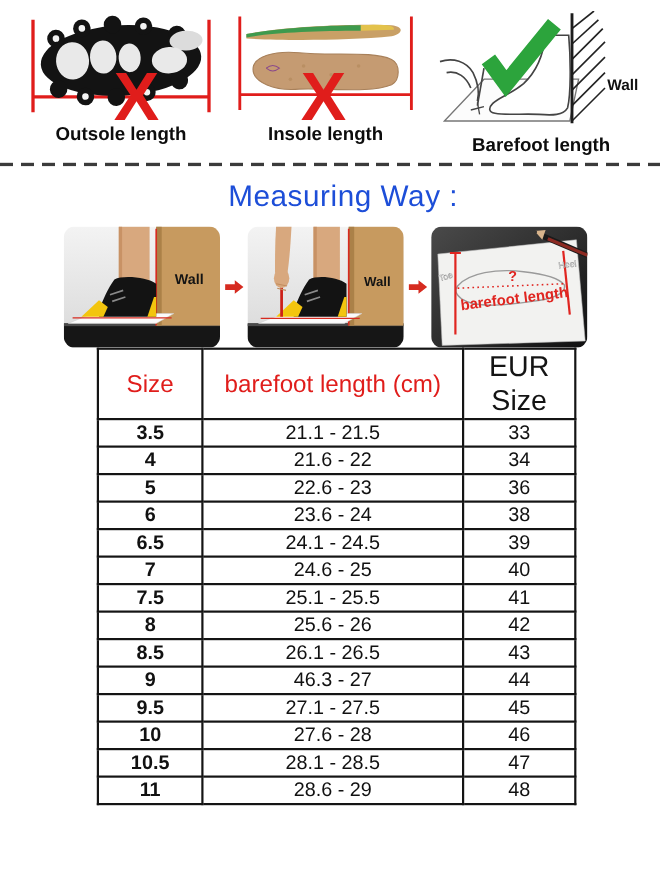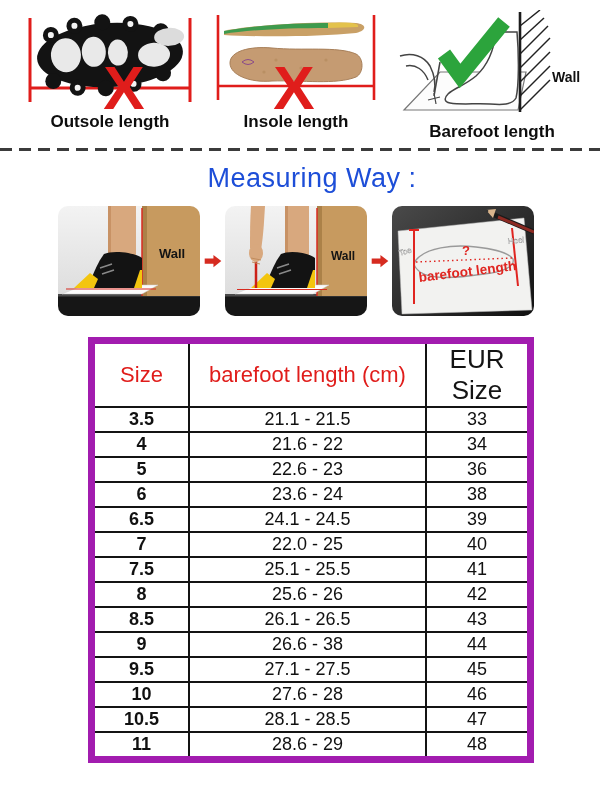--- a/index.html
+++ b/index.html
@@ -18,21 +18,21 @@
            background:repeating-linear-gradient(90deg,#3b3b3b 0 12px,transparent 12px 19px);}
 
   
   .heading{font-size:27px;font-weight:normal;color:#1d4ed8;margin:12px 0 12px 24px;
            letter-spacing:.5px;text-align:center;}
   .photos-row{display:flex;align-items:center;margin-left:58px;}
   .photo{display:block;border-radius:10px;}
   .arrow-wrap{width:25px;display:flex;justify-content:center;align-items:center;}
 
   
-  .size-table{border-collapse:collapse;margin:21px 0 0 88px;border:7px solid #a21caf;}
+  .size-table{border-collapse:collapse;margin:0 0 0 88px;border:2px solid #a21caf;}
   .size-table th,.size-table td{border:2px solid #141414;text-align:center;
                                 vertical-align:middle;padding:0;}
   .size-table th{height:29px;font-weight:normal;}
   .size-table td{height:23px;font-size:18px;}
   .th-size,.th-length{color:#e01d1b;font-size:22px;}
   .th-eur{color:#141414;font-size:26px;}
   .c0{width:93px;font-weight:bold;}
   .c1{width:235px;}
   .c2{width:100px;}
 </style>
@@ -277,21 +277,21 @@
         </tr>
 
         <tr>
           <td class="c0">6.5</td>
           <td class="c1">24.1 - 24.5</td>
           <td class="c2">39</td>
         </tr>
 
         <tr>
           <td class="c0">7</td>
-          <td class="c1">22.0 - 25</td>
+          <td class="c1">24.6 - 25</td>
           <td class="c2">40</td>
         </tr>
 
         <tr>
           <td class="c0">7.5</td>
           <td class="c1">25.1 - 25.5</td>
           <td class="c2">41</td>
         </tr>
 
         <tr>
@@ -301,21 +301,21 @@
         </tr>
 
         <tr>
           <td class="c0">8.5</td>
           <td class="c1">26.1 - 26.5</td>
           <td class="c2">43</td>
         </tr>
 
         <tr>
           <td class="c0">9</td>
-          <td class="c1">26.6 - 38</td>
+          <td class="c1">46.3 - 27</td>
           <td class="c2">44</td>
         </tr>
 
         <tr>
           <td class="c0">9.5</td>
           <td class="c1">27.1 - 27.5</td>
           <td class="c2">45</td>
         </tr>
 
         <tr>

